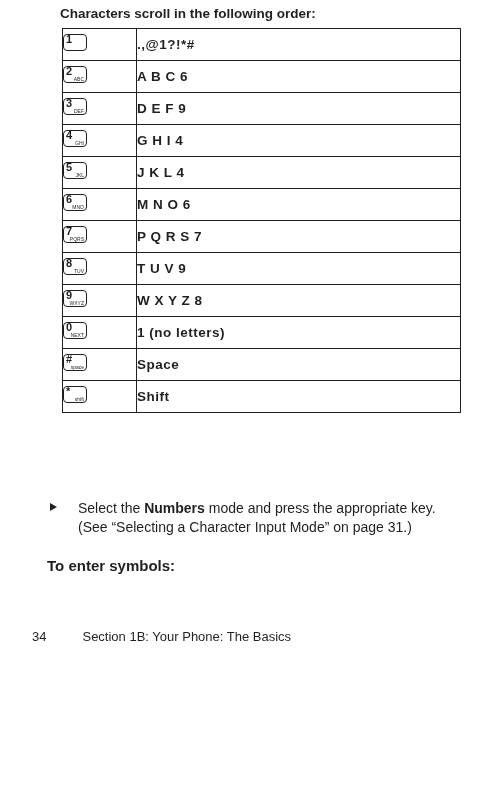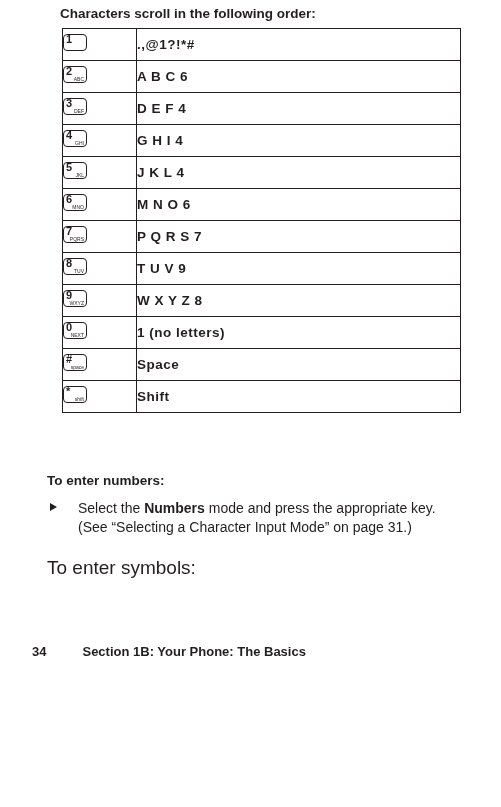--- a/index.html
+++ b/index.html
@@ -89,22 +89,22 @@
     position: absolute;
     left: 47px;
     top: 473px;
     font-size: 13.5px;
     font-weight: 700;
   }
   .subhead2 {
     position: absolute;
     left: 47px;
     top: 557px;
-    font-size: 19px;
-    font-weight: 400;
+    font-size: 15px;
+    font-weight: 700;
   }
 
   .bullet-block {
     position: absolute;
     left: 50px;
     font-size: 14px;
     line-height: 1.35;
     width: 410px;
   }
   .bullet-block.first { top: 499px; }
@@ -121,23 +121,23 @@
   .bullet-text {
     display: block;
     margin-left: 28px;
     max-width: 380px;
   }
   .bullet-text b { font-weight: 700; }
 
   .footer {
     position: absolute;
     left: 32px;
-    bottom: 9px;
+    bottom: 24px;
     font-size: 13px;
-    font-weight: 700;
+    font-weight: 400;
   }
   .footer .pagenum {
     display: inline-block;
     margin-right: 36px;
   }
 </style>
 </head>
 <body>
 
 <div class="page">
@@ -168,21 +168,21 @@
         </td>
         <td class="val-cell">A B C 6</td>
       </tr>
       <tr>
         <td class="key-cell">
           <span class="key-glyph">
             <span class="big">3</span>
             <span class="small">DEF</span>
           </span>
         </td>
-        <td class="val-cell">D E F 4</td>
+        <td class="val-cell">D E F 9</td>
       </tr>
       <tr>
         <td class="key-cell">
           <span class="key-glyph">
             <span class="big">4</span>
             <span class="small">GHI</span>
           </span>
         </td>
         <td class="val-cell">G H I 4</td>
       </tr>
@@ -255,21 +255,20 @@
             <span class="big">*</span>
             <span class="small">shift</span>
           </span>
         </td>
         <td class="val-cell">Shift</td>
       </tr>
     </tbody>
   </table>
 
 
-  <div class="subhead1">To enter numbers:</div>
 
   <div class="bullet-block first">
     <span class="bullet-arrow"></span>
     <span class="bullet-text">
       <span>Select the </span><b>Numbers</b><span> mode and press the appropriate key. (See “Selecting a Character Input Mode” on page 31.)</span>
     </span>
   </div>
 
   <div class="subhead2">To enter symbols:</div>
 

